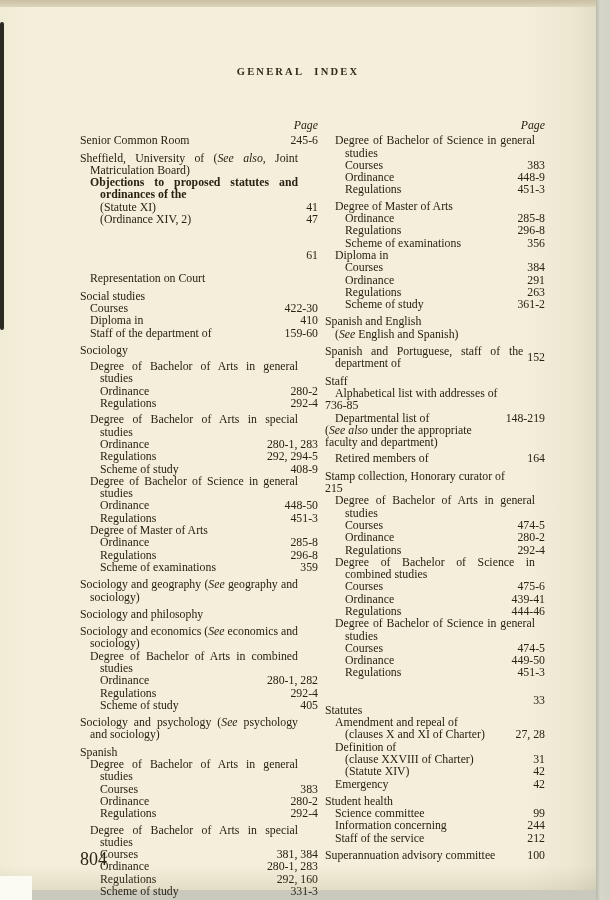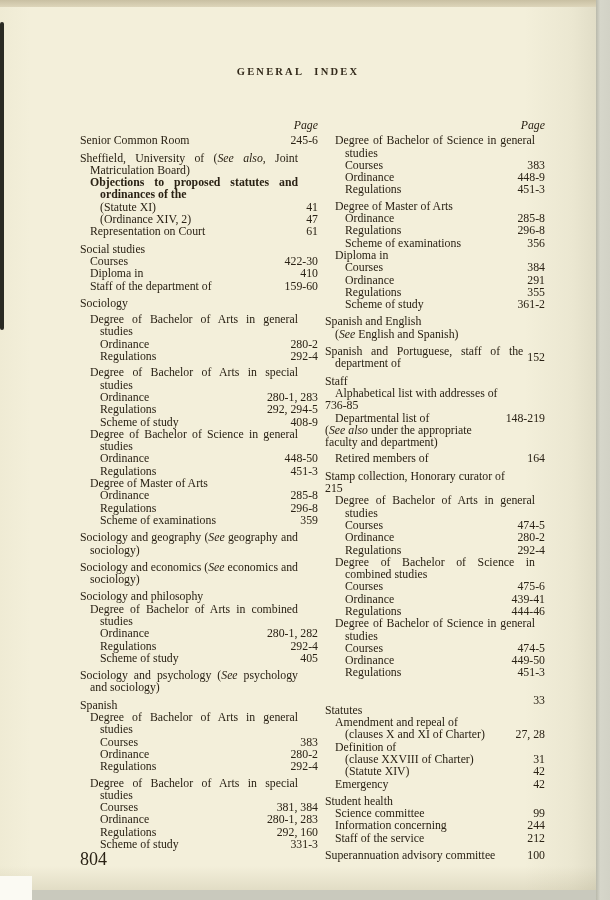--- a/index.html
+++ b/index.html
@@ -72,21 +72,21 @@
           </div>
           <div class="entry flexrow">
             <span class="txt" style="padding-left: 30px; text-indent: -10px;">(Statute XI)</span>
             <span class="pg">41</span>
           </div>
           <div class="entry flexrow">
             <span class="txt" style="padding-left: 30px; text-indent: -10px;">(Ordinance XIV, 2)</span>
             <span class="pg">47</span>
           </div>
           <div class="entry flexrow">
-            <span class="txt" style="padding-left: 20px; text-indent: -10px;">Representation on Court</span>
+            <span class="txt" style="padding-left: 20px; text-indent: -10px; margin-top: 47px;">Representation on Court</span>
             <span class="pg">61</span>
           </div>
           <div class="entry g2">
             <span class="txt" style="padding-left: 10px; text-indent: -10px;">Social studies</span>
           </div>
           <div class="entry flexrow">
             <span class="txt" style="padding-left: 20px; text-indent: -10px;">Courses</span>
             <span class="pg">422-30</span>
           </div>
           <div class="entry flexrow">
@@ -149,24 +149,24 @@
             <span class="pg">296-8</span>
           </div>
           <div class="entry flexrow">
             <span class="txt" style="padding-left: 30px; text-indent: -10px;">Scheme of examinations</span>
             <span class="pg">359</span>
           </div>
           <div class="entry g2">
             <span class="txt" style="padding-left: 10px; text-indent: -10px;">Sociology and geography (<i>See</i> geography and sociology)</span>
           </div>
           <div class="entry g2">
+            <span class="txt" style="padding-left: 10px; text-indent: -10px;">Sociology and philosophy</span>
+          </div>
+          <div class="entry g2">
             <span class="txt" style="padding-left: 10px; text-indent: -10px;">Sociology and economics (<i>See</i> economics and sociology)</span>
-          </div>
-          <div class="entry g2">
-            <span class="txt" style="padding-left: 10px; text-indent: -10px;">Sociology and philosophy</span>
           </div>
           <div class="entry">
             <span class="txt" style="padding-left: 20px; text-indent: -10px;">Degree of Bachelor of Arts in combined studies</span>
           </div>
           <div class="entry flexrow">
             <span class="txt" style="padding-left: 30px; text-indent: -10px;">Ordinance</span>
             <span class="pg">280-1, 282</span>
           </div>
           <div class="entry flexrow">
             <span class="txt" style="padding-left: 30px; text-indent: -10px;">Regulations</span>
@@ -258,21 +258,21 @@
           <div class="entry flexrow">
             <span class="txt" style="padding-left: 30px; text-indent: -10px;">Courses</span>
             <span class="pg">384</span>
           </div>
           <div class="entry flexrow">
             <span class="txt" style="padding-left: 30px; text-indent: -10px;">Ordinance</span>
             <span class="pg">291</span>
           </div>
           <div class="entry flexrow">
             <span class="txt" style="padding-left: 30px; text-indent: -10px;">Regulations</span>
-            <span class="pg">355</span>
+            <span class="pg">263</span>
           </div>
           <div class="entry flexrow">
             <span class="txt" style="padding-left: 30px; text-indent: -10px;">Scheme of study</span>
             <span class="pg">361-2</span>
           </div>
           <div class="entry g2">
             <span class="txt" style="padding-left: 10px; text-indent: -10px;">Spanish and English<br>(<i>See</i> English and Spanish)</span>
           </div>
           <div class="entry g2 flexrow">
             <span class="txt" style="padding-left: 10px; text-indent: -10px;">Spanish and Portuguese, staff of the department of</span>

